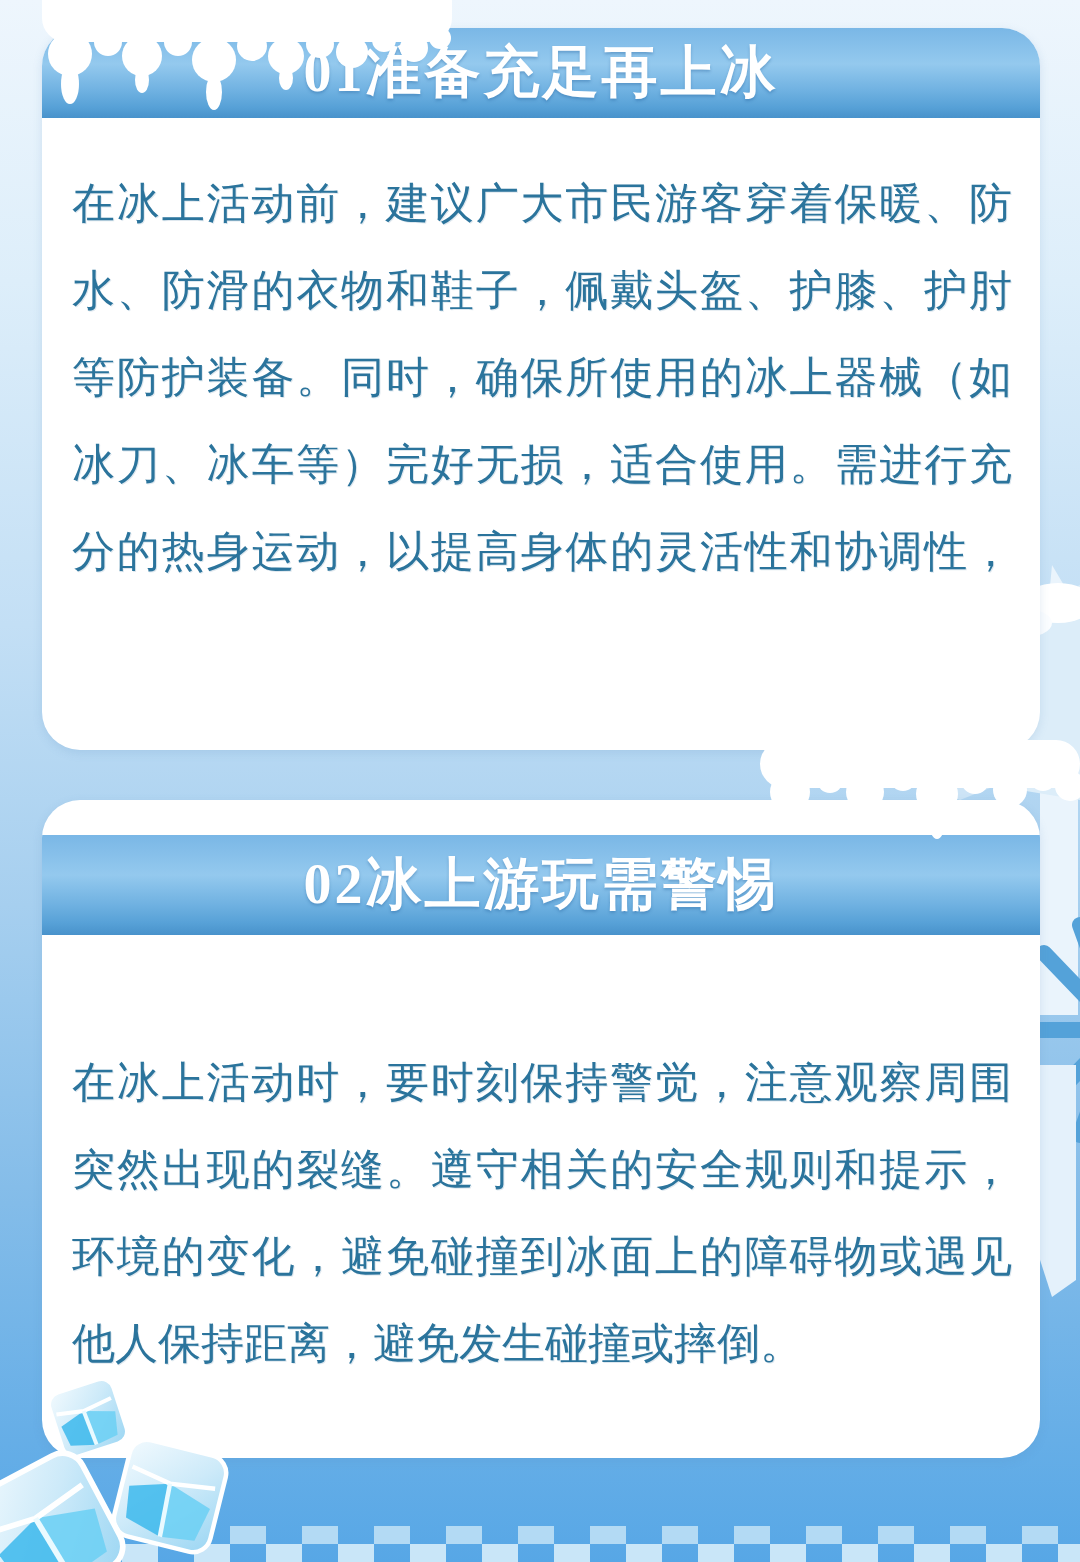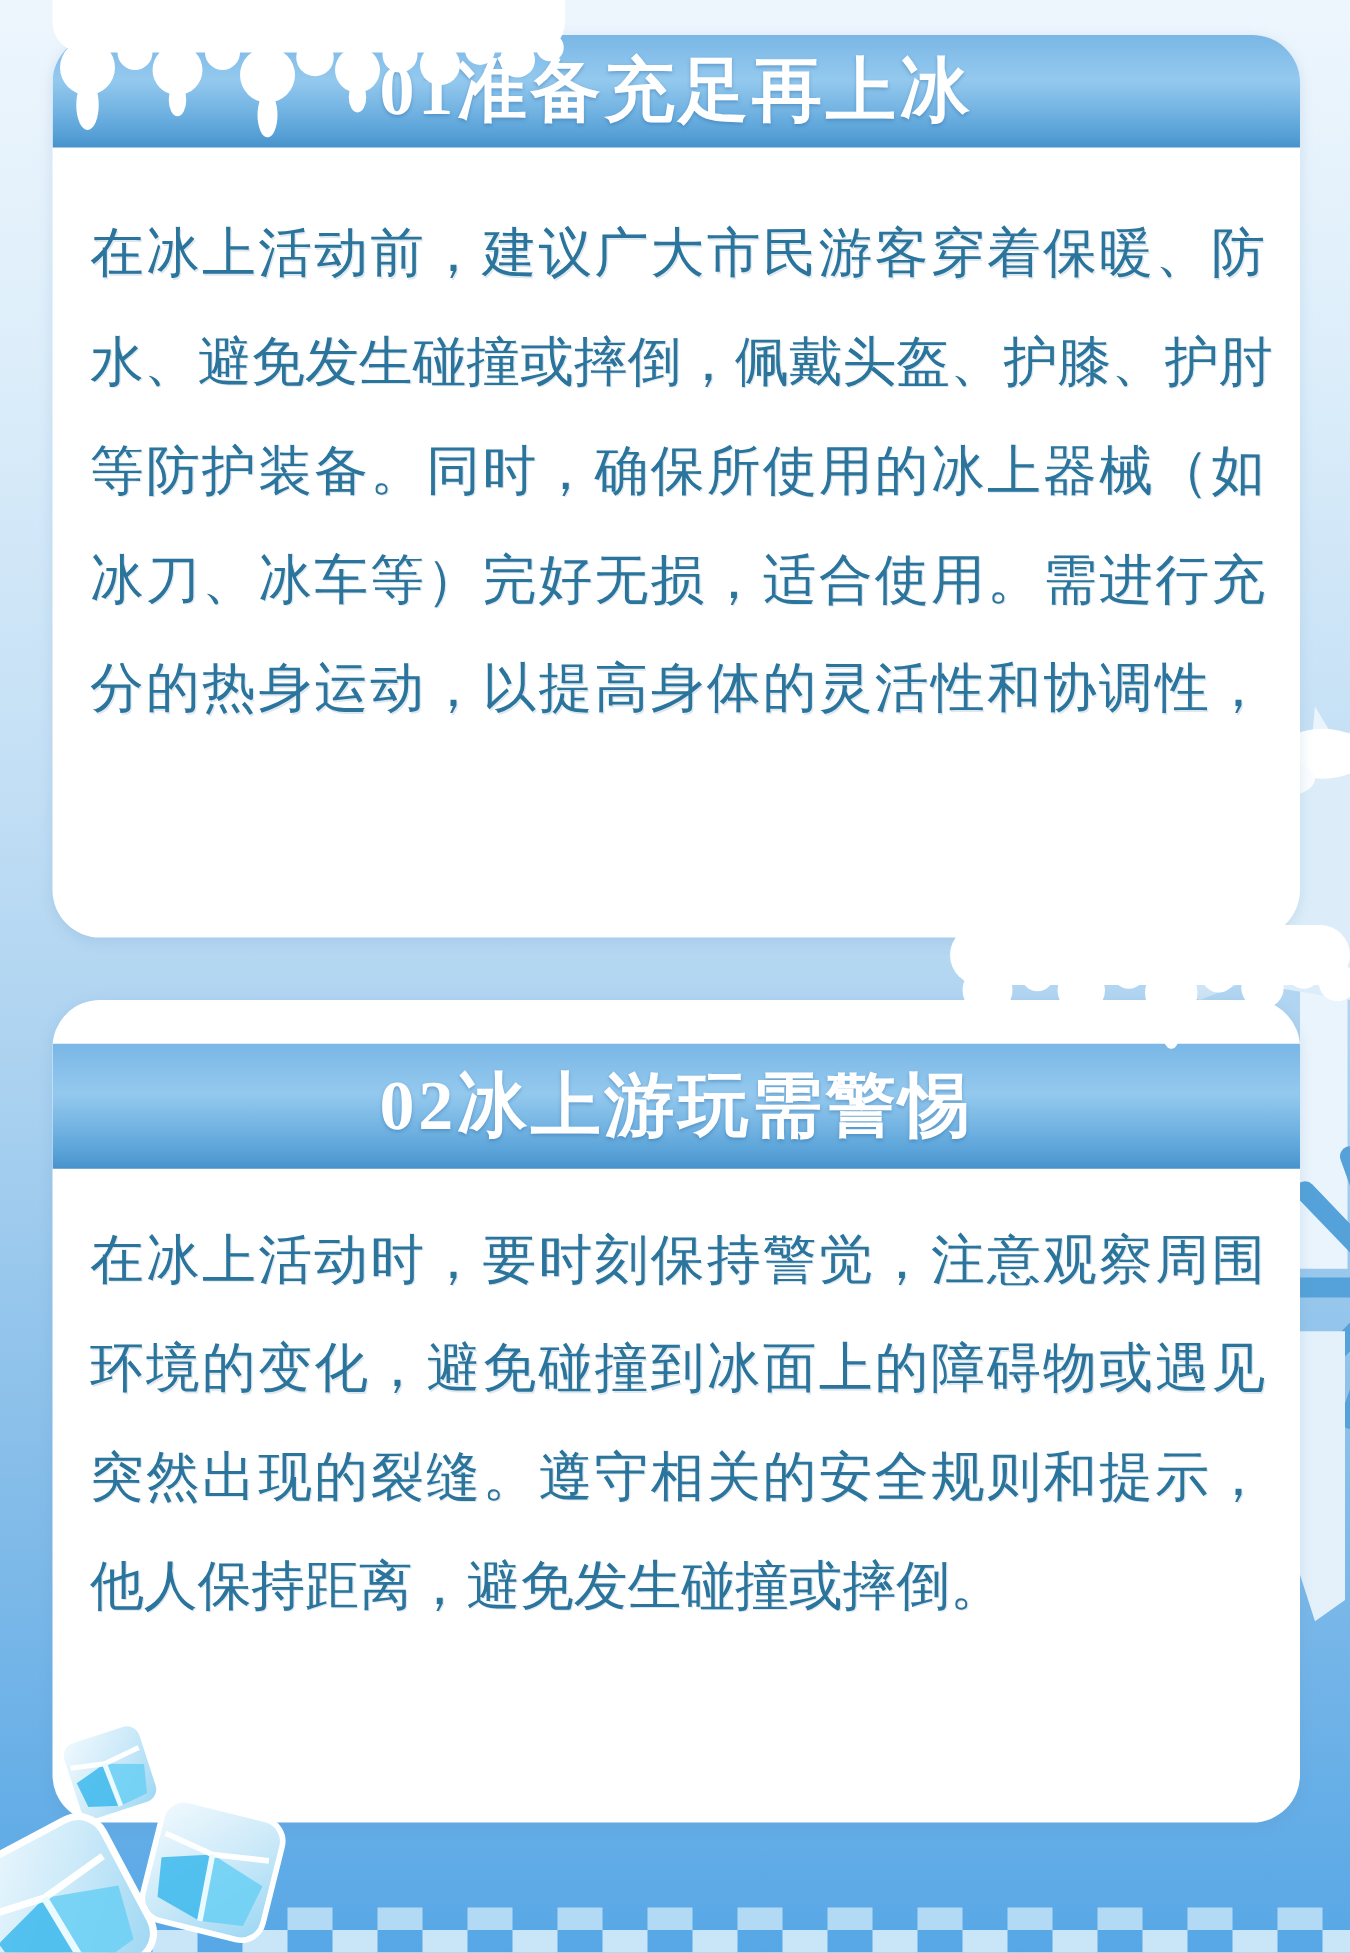--- a/index.html
+++ b/index.html
@@ -20,21 +20,21 @@
   .banner{width:100%;display:flex;align-items:center;justify-content:center;
     background:linear-gradient(180deg,#7ab7e6 0%, #94c9ee 40%, #6fb1e1 70%,
       #57a1d7 88%, #4892cb 100%);}
   .banner1{height:90px;}
   .banner2{height:100px;margin-top:35px;}
   .banner-title{color:var(--header_text,#ffffff);font-size:56px;font-weight:bold;
     letter-spacing:3px;text-shadow:0 2px 3px rgba(30,90,150,.35);}
 
   .body-text{padding:0 28px 0 30px;}
   .card1 .body-text{padding-top:42px;}
-  .card2 .body-text{padding-top:30px;}
+  .card2 .body-text{padding-top:104px;}
   .line{font-size:43px;line-height:87px;height:87px;color:var(--body_text,#2b749c);
     text-align:justify;text-align-last:justify;white-space:nowrap;
     text-shadow:1px 1px 0 rgba(110,150,180,.22);}
   .line.last{text-align-last:left;}
 
   .checker{position:absolute;left:0;right:0;height:18px;z-index:1;}
   .checker.r1{bottom:18px;
     background:repeating-linear-gradient(90deg,var(--checker1,#b3daf4) 0 36px,transparent 36px 72px);
     background-position:14px 0;}
   .checker.r2{bottom:0;
@@ -62,35 +62,35 @@
     <circle cx="318" cy="485" r="36" fill="#4e9cd5"></circle>
     <polygon points="238,520 276,520 276,735 252,752 232,690" fill="#e4f1fb"></polygon>
   </svg>
 
   <div class="card card1">
     <div class="banner banner1">
       <div class="banner-title">01准备充足再上冰</div>
     </div>
     <div class="body-text">
       <div class="line">在冰上活动前，建议广大市民游客穿着保暖、防</div>
-      <div class="line">水、避免发生碰撞或摔倒，佩戴头盔、护膝、护肘</div>
+      <div class="line">水、防滑的衣物和鞋子，佩戴头盔、护膝、护肘</div>
       <div class="line">等防护装备。同时，确保所使用的冰上器械（如</div>
       <div class="line">冰刀、冰车等）完好无损，适合使用。需进行充</div>
       <div class="line">分的热身运动，以提高身体的灵活性和协调性，</div>
     </div>
   </div>
 
   <div class="card card2">
     <div class="banner banner2">
       <div class="banner-title">02冰上游玩需警惕</div>
     </div>
     <div class="body-text">
       <div class="line">在冰上活动时，要时刻保持警觉，注意观察周围</div>
+      <div class="line">突然出现的裂缝。遵守相关的安全规则和提示，</div>
       <div class="line">环境的变化，避免碰撞到冰面上的障碍物或遇见</div>
-      <div class="line">突然出现的裂缝。遵守相关的安全规则和提示，</div>
       <div class="line last">他人保持距离，避免发生碰撞或摔倒。</div>
     </div>
   </div>
 
   <svg class="deco z3" style="left:20px;top:0;" width="435" height="110" viewBox="0 0 435 110">
     <rect x="22" y="-22" width="410" height="64" rx="24" fill="#ffffff"></rect>
     <g fill="#ffffff">
       <circle cx="50" cy="54" r="22"></circle>
         <circle cx="88" cy="42" r="14"></circle>
       <circle cx="122" cy="56" r="20"></circle>

